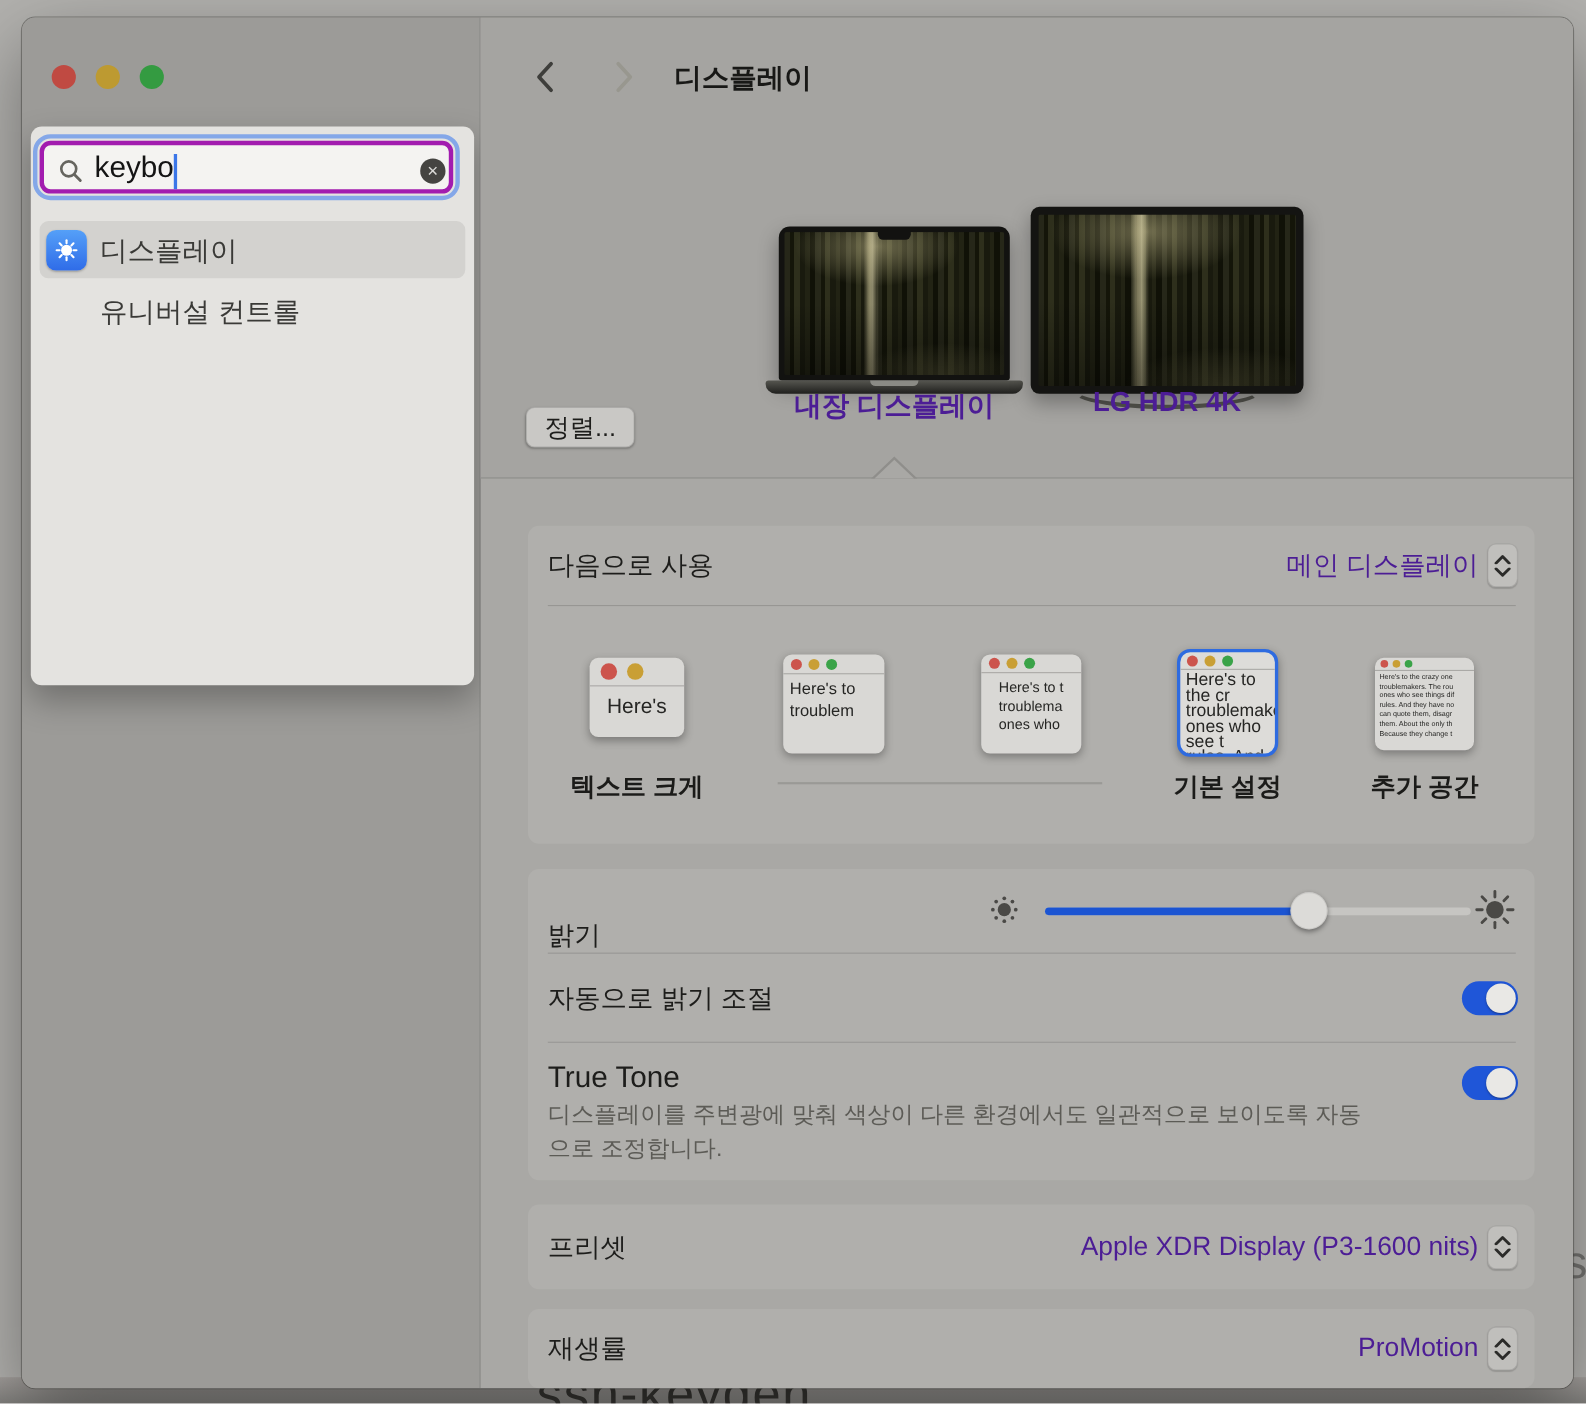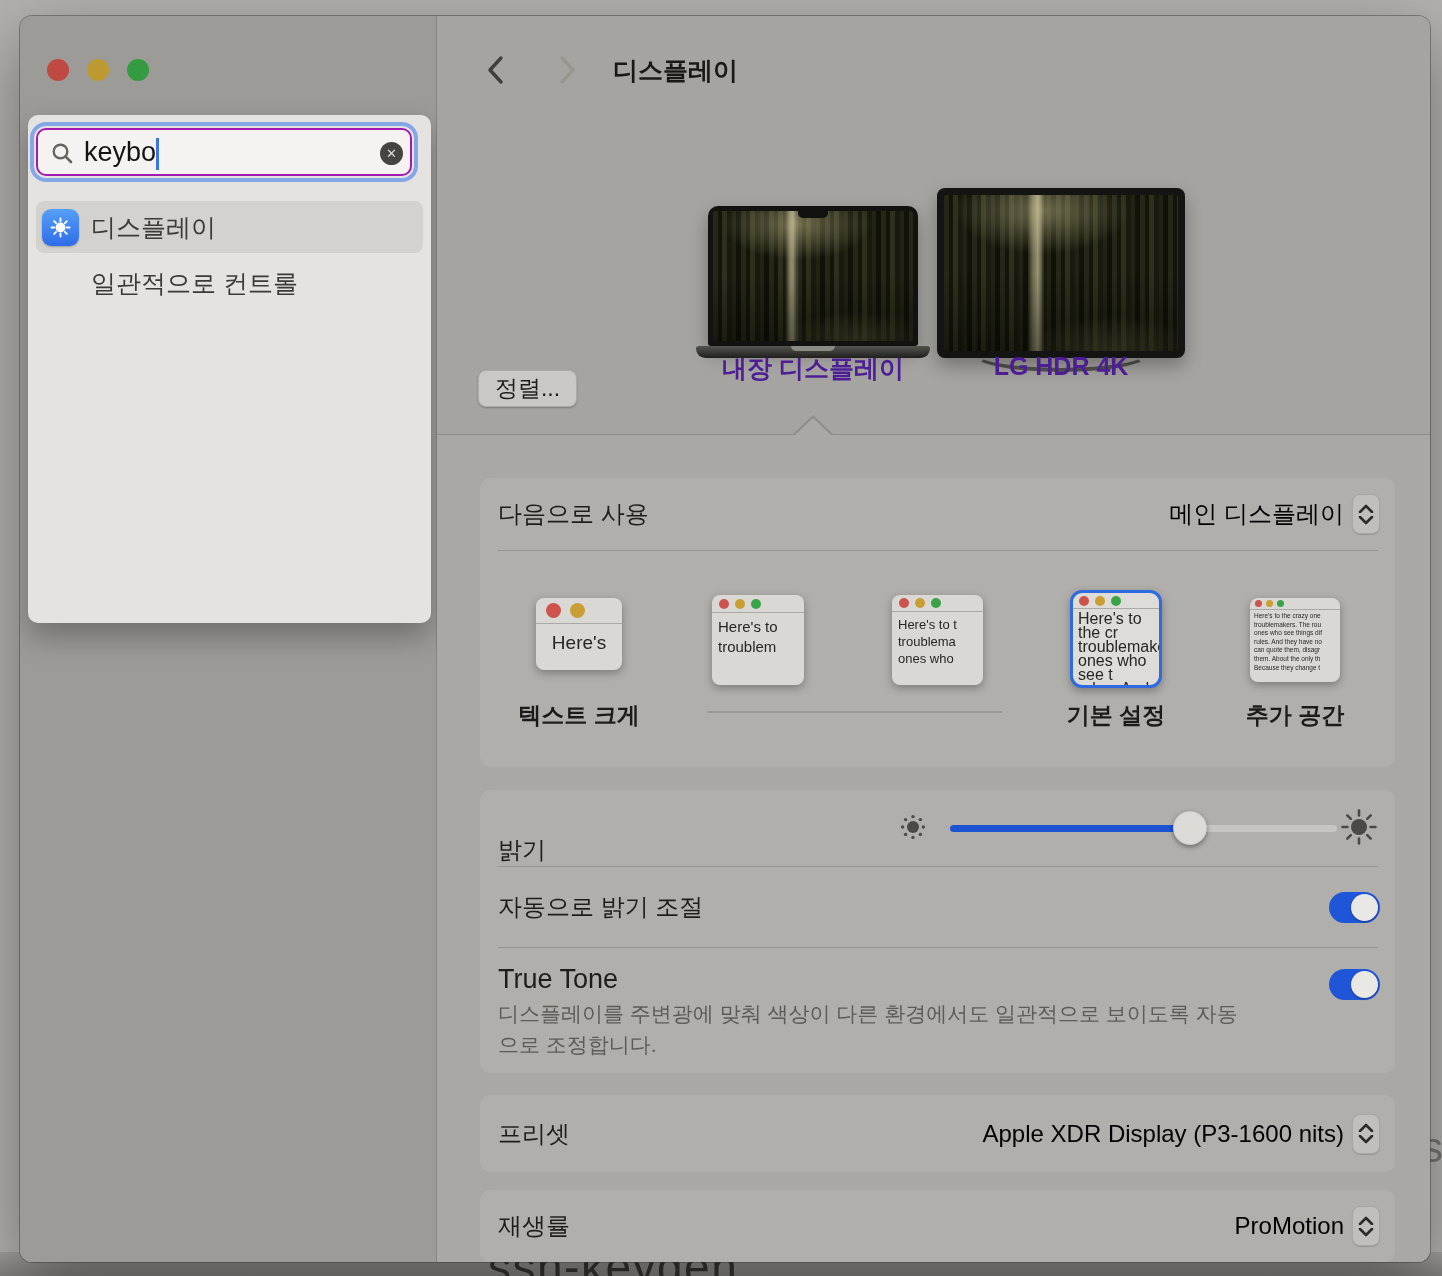--- a/index.html
+++ b/index.html
@@ -23,21 +23,21 @@
   .traffic { position:absolute; top:43px; width:22px; height:22px; border-radius:50%; }
   .tl-close { left:27px; background:#c04a42; }
   .tl-min   { left:67px; background:#bd9a31; }
   .tl-zoom  { left:107px; background:#349b41; }
 
   .popover { position:absolute; left:8px; top:99px; width:403px; height:508px;
      background:#e4e3e0; border-radius:10px; box-shadow:0 14px 30px rgba(0,0,0,.28); }
   .search-ring { position:absolute; left:2px; top:7px; width:388px; height:60px;
      border:4px solid #84a7e8; border-radius:16px; }
   .search-field { position:absolute; left:8px; top:13px; width:376px; height:48px;
-     background:#f4f3f1; border:2px solid #a21caf; border-radius:10px; }
+     background:#f4f3f1; border:4px solid #a21caf; border-radius:10px; }
   .search-field input { position:absolute; left:0; top:0; width:100%; height:100%;
      border:none; outline:none; background:transparent; font-size:27px; color:#141414;
      padding-left:46px; caret-color:transparent; font-family:inherit; }
   .mag { position:absolute; left:12px; top:11px; }
   .text-caret { position:absolute; left:118px; top:8px; width:3px; height:32px; background:#3b76e8; }
   .clear-btn { position:absolute; left:342px; top:12px; width:23px; height:23px; border-radius:50%;
      background:#454441; color:#dcdbd8; font-size:13px; line-height:23px; text-align:center;
      font-weight:700; cursor:default; }
   .result-row { position:absolute; left:8px; width:387px; height:52px; border-radius:8px;
      display:flex; align-items:center; padding-left:6px; }
@@ -97,21 +97,21 @@
   
   .card { position:absolute; left:43px; width:915px; background:#b0afac; border-radius:10px; }
   .card-1 { top:462px; height:289px; }
   .card-2 { top:774px; height:283px; }
   .card-3 { top:1079px; height:77px; }
   .card-4 { top:1174px; height:72px; }
   .setting-row { position:absolute; left:0; right:0; display:flex; align-items:center;
      padding:0 15px 0 18px; }
   .setting-row .row-label { font-size:24px; color:#1d1d1b; }
   .spacer { flex:1; }
-  .dropdown-value { font-size:24px; color:#000000; margin-right:8px; }
+  .dropdown-value { font-size:24px; color:#4c1d95; margin-right:8px; }
   .stepper { width:28px; height:40px; border-radius:8px; background:#c0bfbc;
      border:1px solid rgba(0,0,0,.12); display:flex; flex-direction:column;
      align-items:center; justify-content:center; gap:3px; box-shadow:0 1px 1px rgba(0,0,0,.15); }
   .divider { position:absolute; left:18px; right:17px; height:1px; background:rgba(0,0,0,.14); }
 
   
   .thumb { position:absolute; background:#d9d8d5; border-radius:8px; overflow:hidden;
      box-shadow:0 3px 8px rgba(0,0,0,.3); }
   .thumb .tbar { display:flex; align-items:center; border-bottom:1px solid #aaa9a6; }
   .dot { border-radius:50%; }
@@ -121,21 +121,21 @@
   .thumb-1 .tbar { height:26px; padding-left:10px; gap:9px; }
   .thumb-1 .dot { width:15px; height:15px; }
   .thumb-1 .tcontent { font-size:19px; line-height:26px; text-align:center; padding-top:6px; }
   .thumb-2 { left:232px; top:117px; width:92px; height:90px; }
   .thumb-2 .tbar { height:18px; padding-left:7px; gap:6px; }
   .thumb-2 .dot { width:10px; height:10px; }
   .thumb-2 .tcontent { font-size:15px; line-height:20px; padding:4px 6px; }
   .thumb-3 { left:412px; top:117px; width:91px; height:90px; }
   .thumb-3 .tbar { height:17px; padding-left:7px; gap:6px; }
   .thumb-3 .dot { width:10px; height:10px; }
-  .thumb-3 .tcontent { font-size:13px; line-height:17px; padding:4px 6px; }
+  .thumb-3 .tcontent { font-size:13px; line-height:17px; padding:4px 16px; }
   .thumb-4 { left:590px; top:112px; width:92px; height:98px; border:3px solid #2e6be0;
      border-radius:12px; background:#dddcd9; }
   .thumb-4 .tbar { height:16px; padding-left:6px; gap:6px; }
   .thumb-4 .dot { width:10px; height:10px; }
   .thumb-4 .tcontent { font-size:16px; line-height:14px; padding:3px 5px; }
   .thumb-5 { left:770px; top:120px; width:90px; height:84px; }
   .thumb-5 .tbar { height:12px; padding-left:5px; gap:4px; }
   .thumb-5 .dot { width:7px; height:7px; }
   .thumb-5 .tcontent { font-size:6.5px; line-height:8.6px; padding:2px 4px; }
   .scale-label { position:absolute; top:222px; width:160px; text-align:center;
@@ -206,21 +206,21 @@
                 <line x1="5.4" y1="5.4" x2="7.4" y2="7.4"></line>
                   <line x1="16.6" y1="16.6" x2="18.6" y2="18.6"></line>
                 <line x1="5.4" y1="18.6" x2="7.4" y2="16.6"></line>
                   <line x1="16.6" y1="7.4" x2="18.6" y2="5.4"></line>
               </g>
             </svg>
           </span>
           <span class="label">디스플레이</span>
         </div>
         <div class="result-row row-plain">
-          <span class="label">일관적으로 컨트롤</span>
+          <span class="label">유니버설 컨트롤</span>
         </div>
       </div>
     </div>
 
     <div class="main">
       <div class="main-header">
         <span class="nav-btn nav-back">
           <svg width="26" height="34" viewBox="0 0 26 34">
             <polyline points="18,5 7,17 18,29" fill="none" stroke="#3e3e3b" stroke-width="3.4" stroke-linecap="round" stroke-linejoin="round"></polyline>
           </svg>

